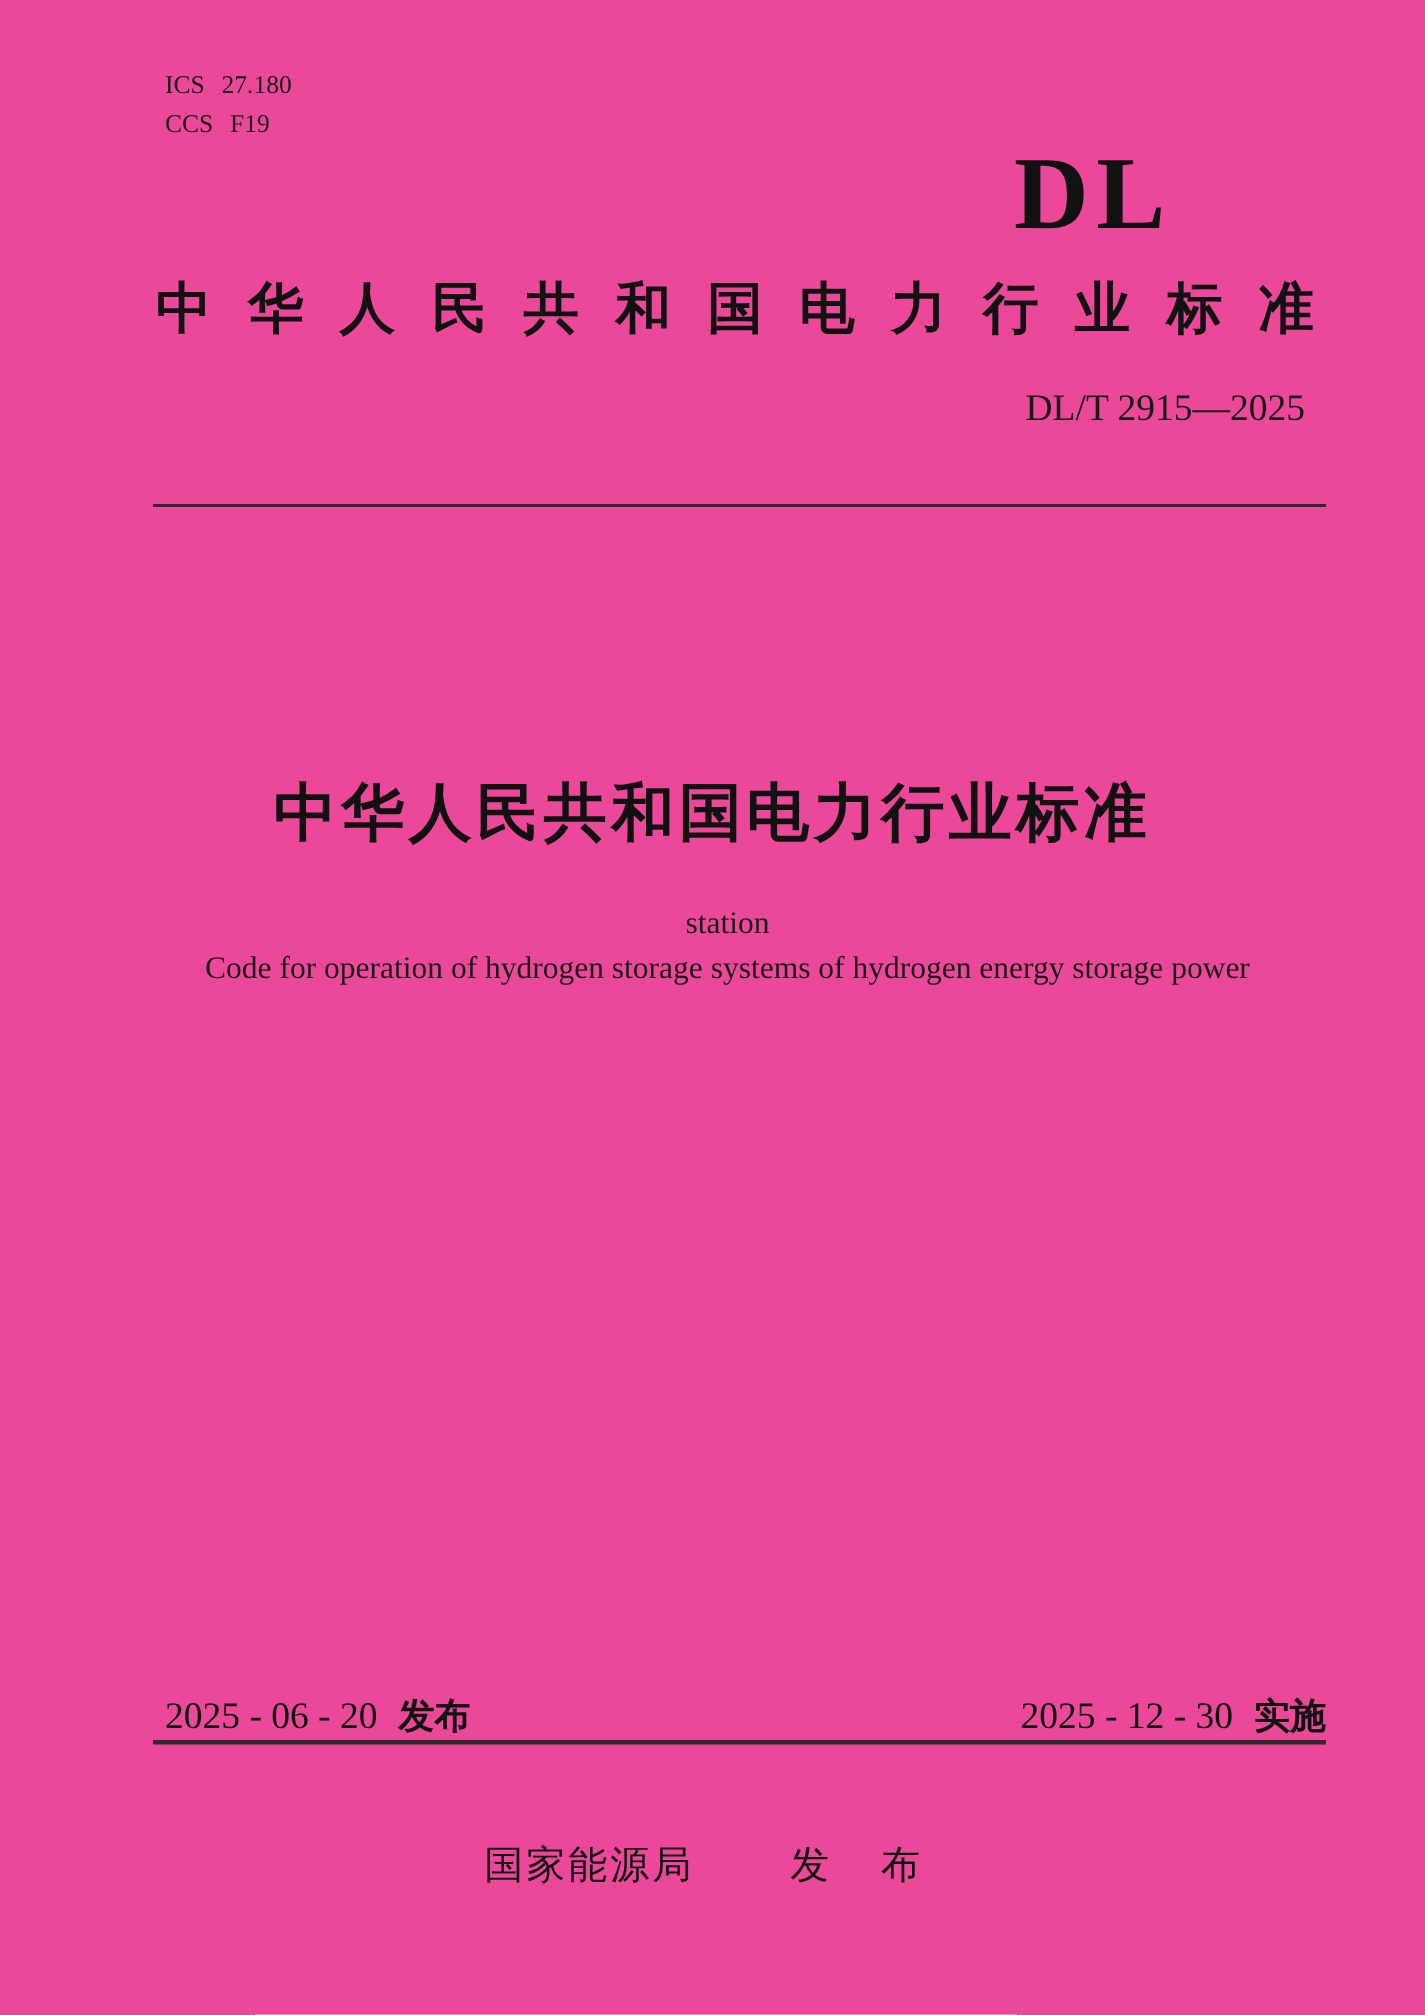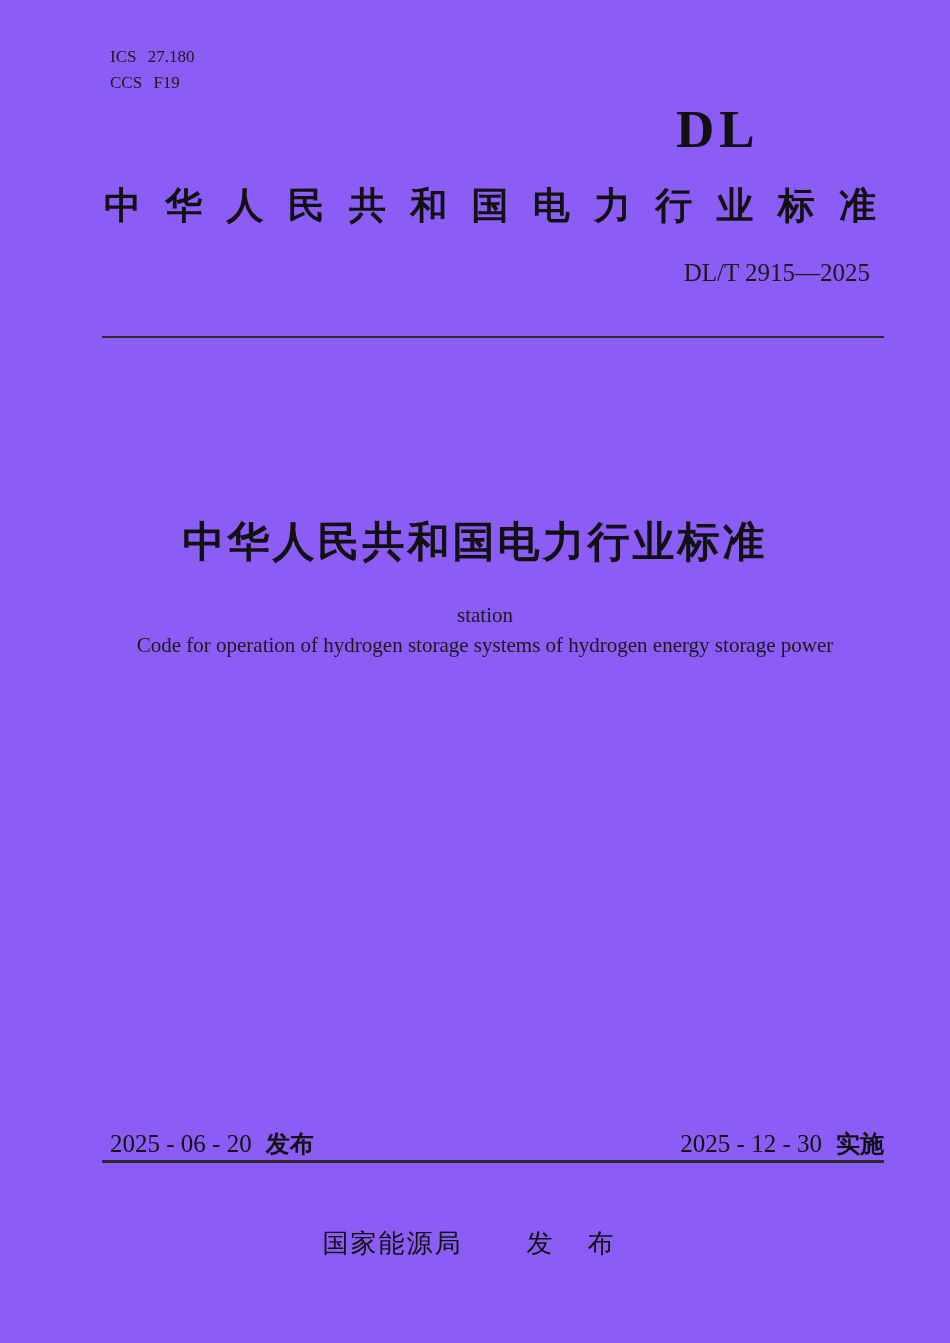--- a/index.html
+++ b/index.html
@@ -6,34 +6,34 @@
   html, body { background: #ffffff; }
   body {
     width: 950px; height: 1343px;
     position: relative;
     font-family: "Liberation Serif", serif;
     color: #1a1a1a;
     overflow: hidden;
   }
   .page {
     position: absolute; inset: 0;
-    background: #8b5cf6;
+    background: #ec4899;
   }
   .ics-block {
     position: absolute; left: 110px; top: 44px;
     font-family: "Liberation Serif", serif;
     font-size: 17px; line-height: 26px;
     word-spacing: 7px;
     color: #1a1a1a;
   }
   .logo {
     position: absolute; left: 676px; top: 88px;
     font-family: "Liberation Serif", serif;
     font-weight: 800;
-    font-size: 53px; line-height: 82px;
+    font-size: 69px; line-height: 82px;
     letter-spacing: 5px;
     color: #111111;
   }
   .std-name {
     position: absolute; left: 104px; top: 184px; width: 772px;
     font-family: "Liberation Sans", sans-serif;
     font-weight: 600;
     font-size: 37px; line-height: 44px;
     text-align: justify;
     text-align-last: justify;
@@ -78,21 +78,21 @@
   }
   .date-label {
     font-family: Liberation Sans, sans-serif;
     font-weight: 600;
     margin-left: 14px;
     font-size: 24px;
   }
   .publisher-line {
     position: absolute; left: 0; right: 0; top: 1226px;
     display: flex; justify-content: center; align-items: baseline;
-    font-family: Liberation Sans, sans-serif;
+    font-family: Liberation Serif, serif;
     font-size: 26px;
     letter-spacing: 2px;
     color: #111111;
   }
   .publisher-line .gap { display: inline-block; width: 52px; }
   .publish-label { letter-spacing: 14px; margin-left: 12px; }
 </style>
 </head>
 <body>
 

